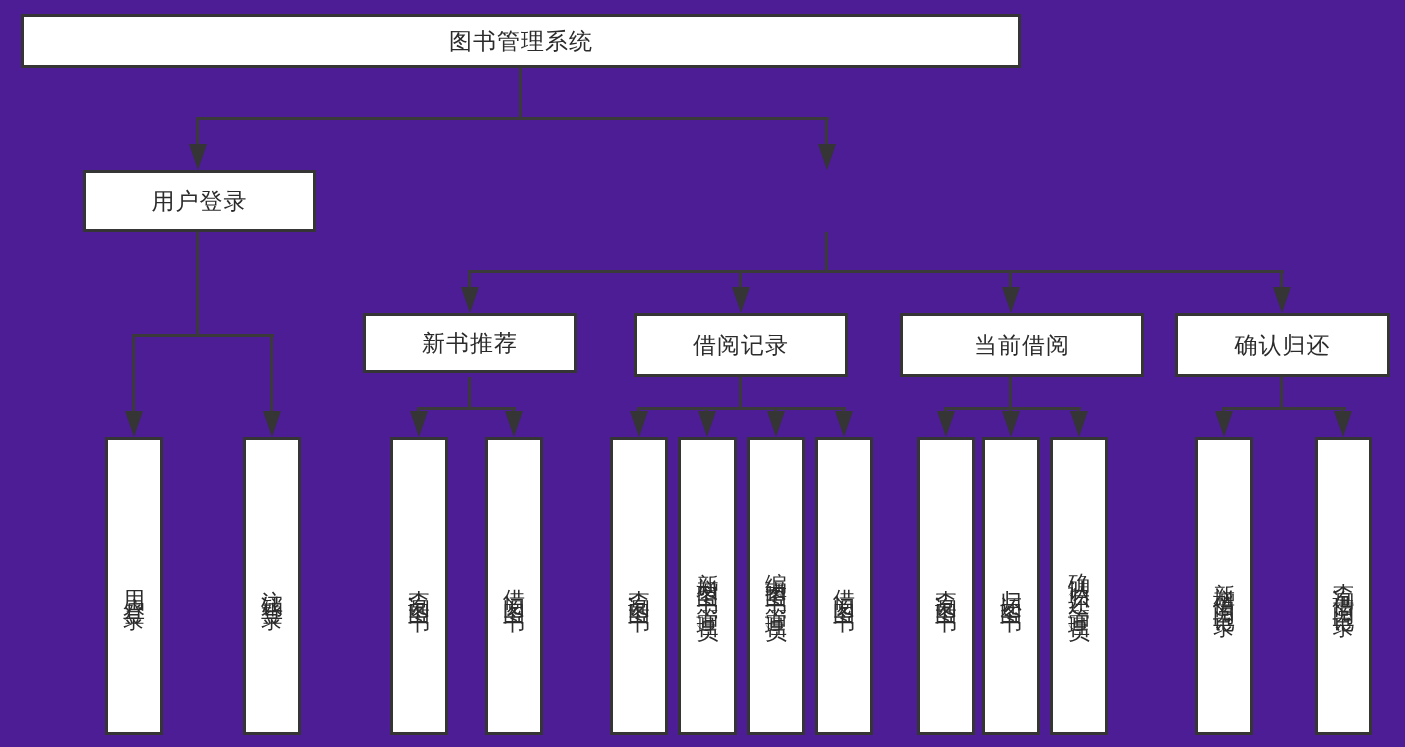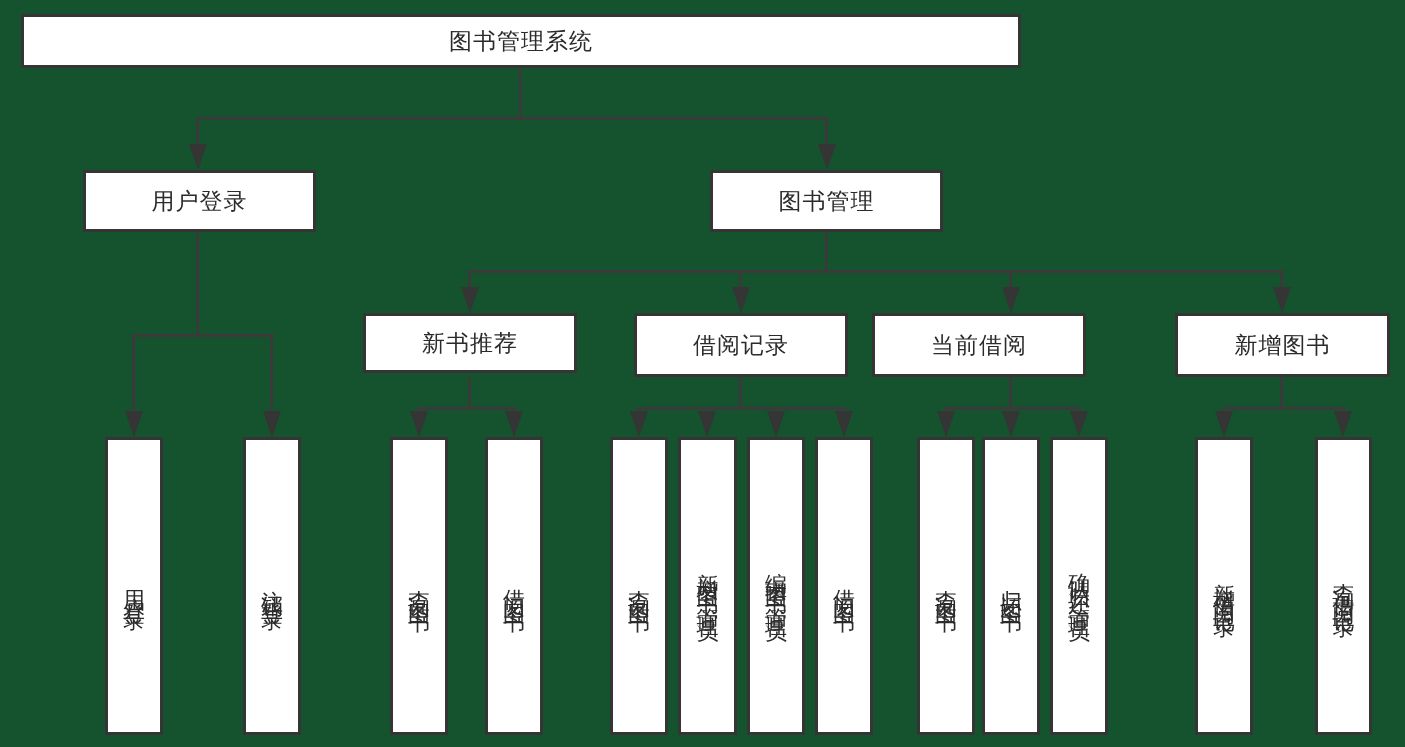--- a/index.html
+++ b/index.html
@@ -1,19 +1,19 @@
 <!DOCTYPE html>
 <html><head>
 <meta charset="utf-8">
 <style>
   html,body{margin:0;padding:0;background:#ffffff;}
   #stage{
     position:relative;
     width:1405px;height:747px;
-    background:#14532d;
+    background:#4c1d95;
     font-family:"DejaVu Sans", sans-serif;
     overflow:hidden;
   }
   .box{
     position:absolute;
     box-sizing:border-box;
     border:3px solid #353535;
     background:#ffffff;
     display:flex;
     align-items:center;
@@ -64,23 +64,20 @@
   <div class="vline" style="left:519px;top:68px;height:51px;"></div>
   <div class="hline" style="left:197px;top:117px;width:632px;"></div>
   <div class="vline" style="left:196px;top:117px;height:30px;"></div>
   <div class="arrow" style="left:189px;top:144px;"></div>
   <div class="vline" style="left:825px;top:117px;height:30px;"></div>
   <div class="arrow" style="left:818px;top:144px;"></div>
 
   <div class="box" style="left:83px;top:170px;width:233px;height:62px;">
     <span>用户登录</span>
   </div>
-  <div class="box" style="left:710px;top:170px;width:233px;height:62px;">
-    <span>图书管理</span>
-  </div>
 
   <div class="vline" style="left:196px;top:232px;height:104px;"></div>
   <div class="hline" style="left:132px;top:334px;width:142px;"></div>
   <div class="vline" style="left:132px;top:334px;height:80px;"></div>
   <div class="arrow" style="left:125px;top:411px;"></div>
   <div class="vline" style="left:270px;top:334px;height:80px;"></div>
   <div class="arrow" style="left:263px;top:411px;"></div>
 
   <div class="vline" style="left:825px;top:232px;height:41px;"></div>
   <div class="hline" style="left:468px;top:270px;width:816px;"></div>
@@ -92,25 +89,25 @@
   <div class="arrow" style="left:1002px;top:287px;"></div>
   <div class="vline" style="left:1280px;top:270px;height:20px;"></div>
   <div class="arrow" style="left:1273px;top:287px;"></div>
 
   <div class="box" style="left:363px;top:313px;width:214px;height:60px;">
     <span>新书推荐</span>
   </div>
   <div class="box" style="left:634px;top:313px;width:214px;height:64px;">
     <span>借阅记录</span>
   </div>
-  <div class="box" style="left:872px;top:313px;width:214px;height:64px;align-items:center;">
+  <div class="box" style="left:900px;top:313px;width:244px;height:64px;align-items:center;">
     <span>当前借阅</span>
   </div>
   <div class="box" style="left:1175px;top:313px;width:215px;height:64px;">
-    <span>新增图书</span>
+    <span>确认归还</span>
   </div>
 
   <div class="vline" style="left:468px;top:377px;height:33px;"></div>
   <div class="hline" style="left:417px;top:407px;width:99px;"></div>
   <div class="vline" style="left:417px;top:407px;height:8px;"></div>
   <div class="arrow" style="left:410px;top:411px;"></div>
   <div class="vline" style="left:512px;top:407px;height:8px;"></div>
   <div class="arrow" style="left:505px;top:411px;"></div>
 
   <div class="vline" style="left:739px;top:377px;height:33px;"></div>

